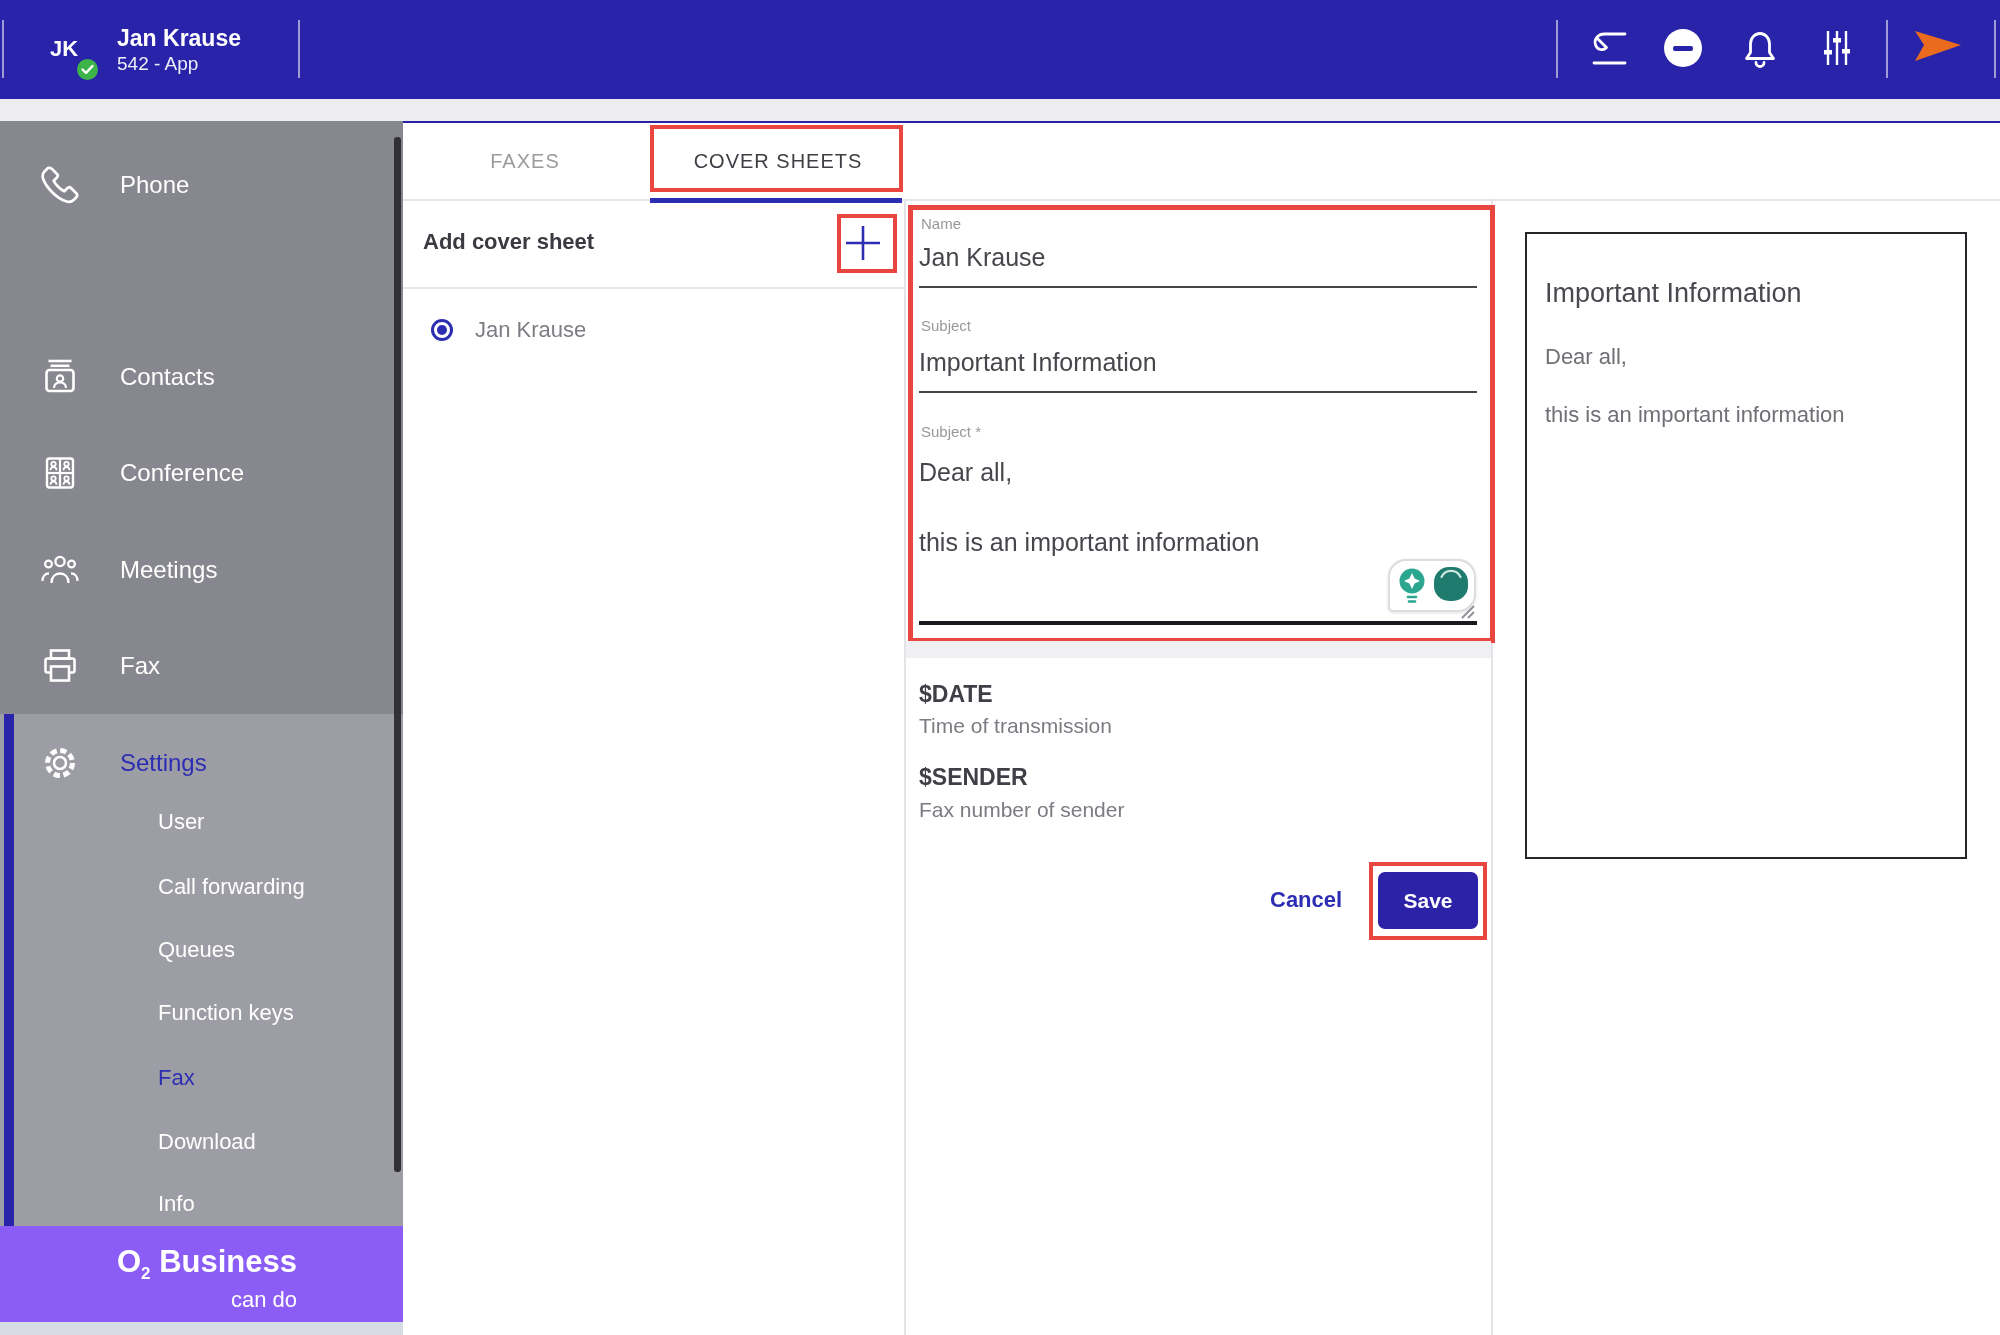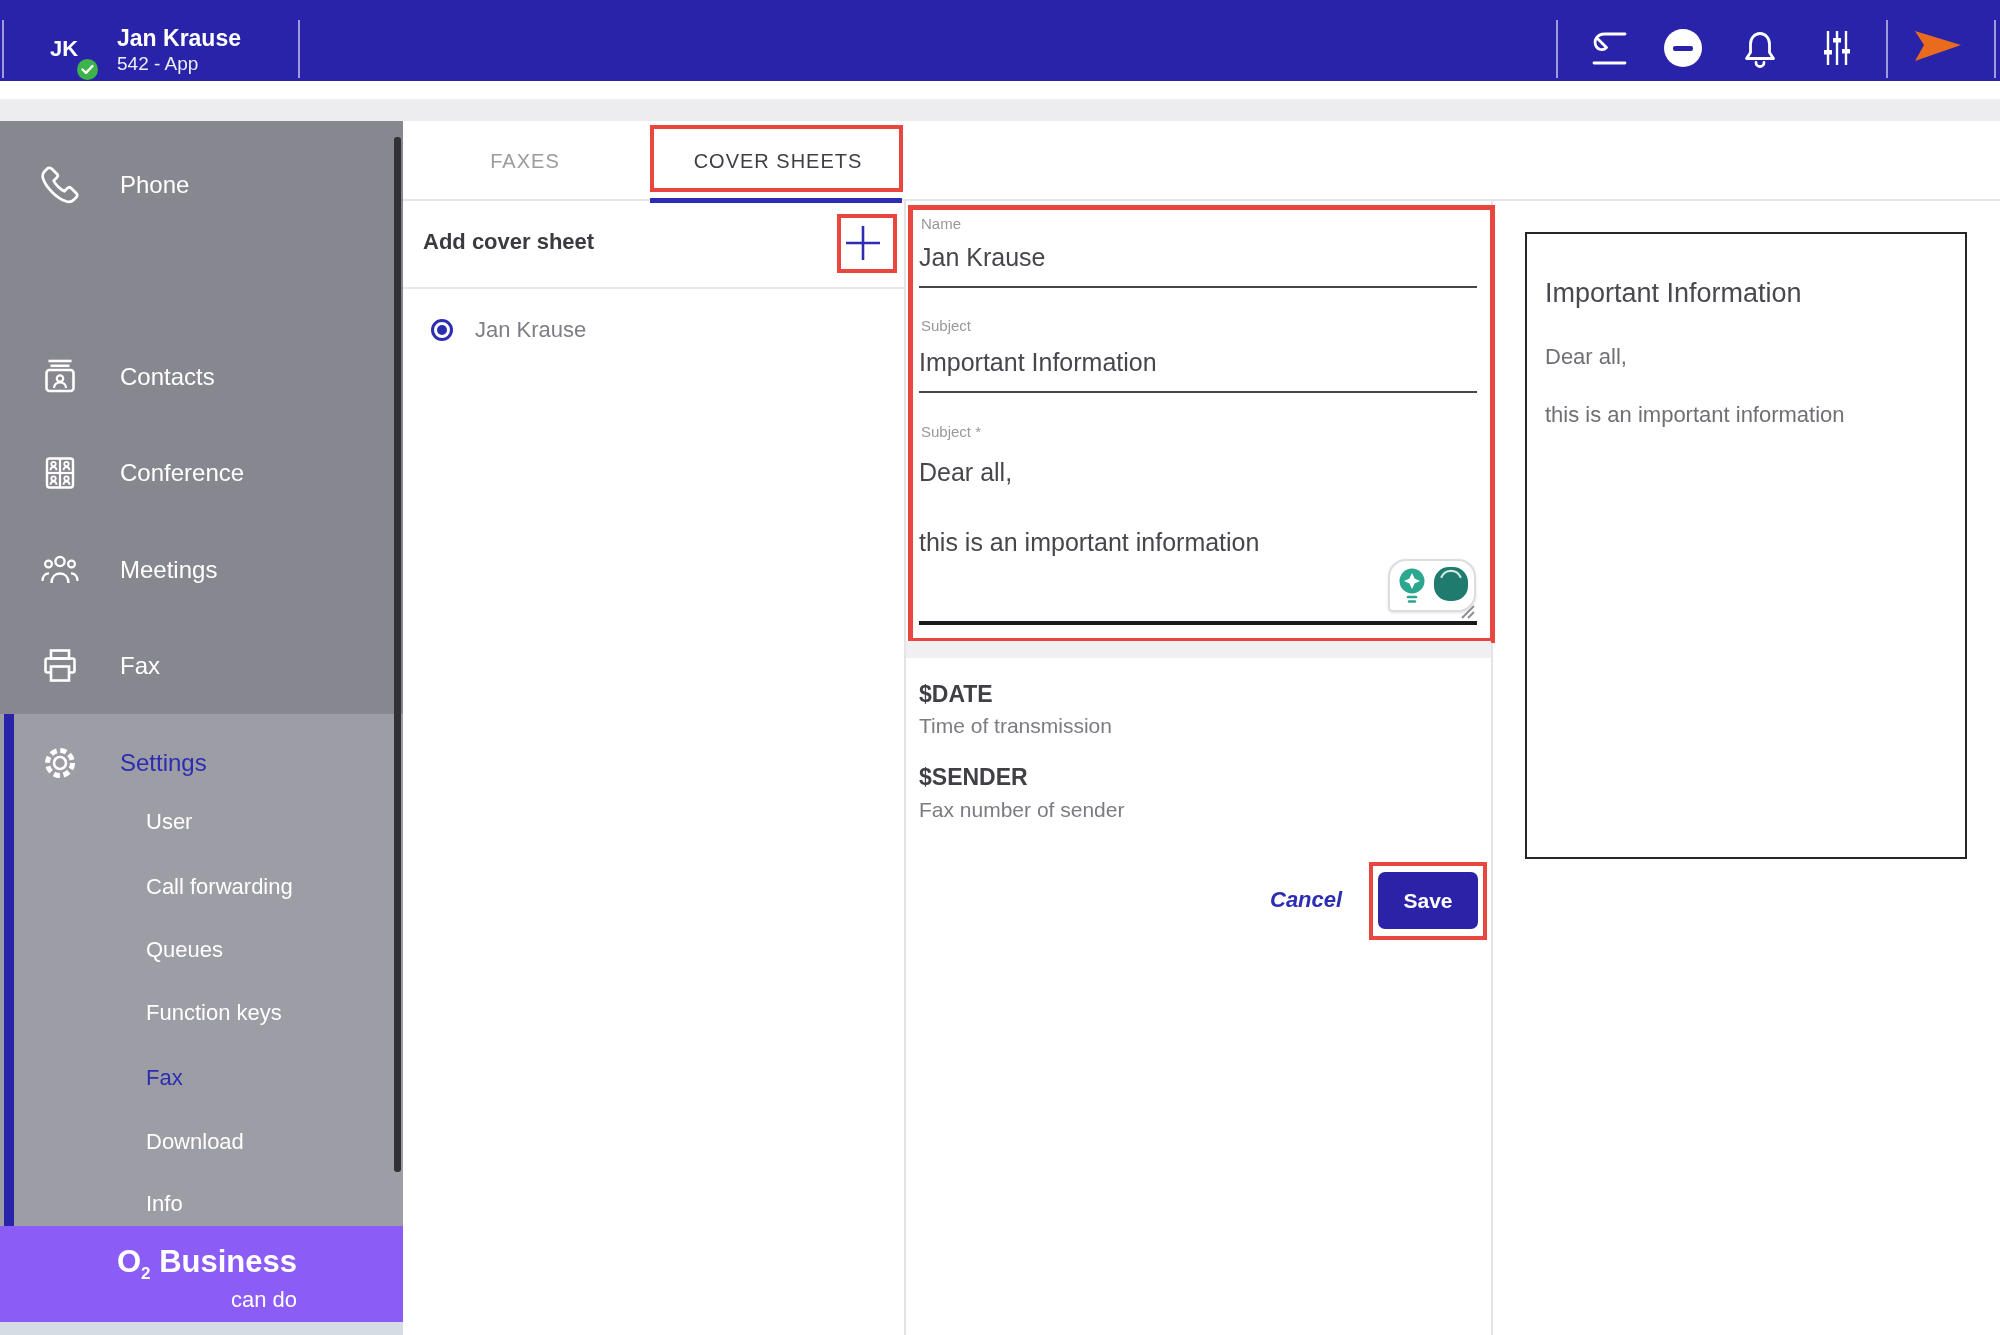--- a/index.html
+++ b/index.html
@@ -1,33 +1,33 @@
 <!DOCTYPE html>
 <html><head>
 <meta charset="utf-8">
 <style>
   html,body{margin:0;padding:0;background:#ffffff;}
   body{font-family:"Liberation Sans", sans-serif;}
   #screen{position:relative;width:2000px;height:1335px;overflow:hidden;background:#ffffff;}
   .abs{position:absolute;}
   .flexc{display:flex;align-items:center;}
   
-  .topbar{left:0;top:0;width:2000px;height:81px;background:#2823a8;}
+  .topbar{left:0;top:0;width:2000px;height:123px;background:#2823a8;}
   .tb-divider{width:2px;background:rgba(255,255,255,.55);}
   .tb-name{color:#ffffff;font-size:23px;font-weight:bold;}
   .tb-sub{color:#eceef8;font-size:19px;}
   .tb-icon{color:#ffffff;cursor:pointer;}
   
   .sidebar{left:0;top:121px;width:403px;height:1201px;background:#87878f;}
   .side-item{left:0;width:403px;height:96px;display:flex;align-items:center;cursor:pointer;}
   .side-ic{position:absolute;left:38px;width:44px;height:44px;}
   .side-label{position:absolute;left:120px;color:#ffffff;font-size:24px;}
   .settings-bg{left:0;top:714px;width:403px;height:512px;background:#9d9da5;}
   .blue-rail{left:4px;top:714px;width:10px;height:512px;background:#2823a8;}
-  .sub-item{left:0;width:450px;height:44px;display:flex;align-items:center;cursor:pointer;}
+  .sub-item{left:12px;width:450px;height:44px;display:flex;align-items:center;cursor:pointer;}
   .sub-label{position:absolute;left:146px;color:#ffffff;font-size:22px;}
   .accent-text{color:#2d2db3 !important;}
   .side-footer{left:0;top:1226px;width:403px;height:96px;background:#8b5cf6;}
   .bottom-strip{left:0;top:1322px;width:403px;height:13px;background:#d6dce3;}
   .scrollbar{left:394px;top:137px;width:7px;height:1035px;background:#303036;border-radius:3px;}
   
   .vline{background:#e4e4e8;width:2px;}
   .hline{background:#e6e6ea;height:2px;}
   .tab{font-size:20px;letter-spacing:1px;text-align:center;cursor:pointer;}
   .red-box{border:4px solid #e8463e;pointer-events:none;}
@@ -287,21 +287,21 @@
 
   <div class="abs red-box" style="left:908px;top:205px;width:577px;height:428px;border-width:5px;"></div>
 
   <div class="abs" style="left:906px;top:641px;width:585px;height:17px;background:#f0f0f3;"></div>
 
   <div class="abs token" style="left:919px;top:681px;">$DATE</div>
   <div class="abs token-desc" style="left:919px;top:714px;">Time of transmission</div>
   <div class="abs token" style="left:919px;top:764px;">$SENDER</div>
   <div class="abs token-desc" style="left:919px;top:798px;">Fax number of sender</div>
 
-  <div class="abs cancel-link" style="left:1270px;top:887px;font-style:italic;">Cancel</div>
+  <div class="abs cancel-link" style="left:1270px;top:887px;">Cancel</div>
   <button class="abs save-btn" style="left:1378px;top:872px;width:100px;height:57px;">Save</button>
   <div class="abs red-box" style="left:1369px;top:862px;width:110px;height:70px;"></div>
 
   <div class="abs preview-box" style="left:1525px;top:232px;width:438px;height:623px;">
     <div style="position:absolute;left:18px;top:44px;font-size:27px;font-weight:500;color:#48484e;">Important Information</div>
     <div class="prewrap" style="position:absolute;left:18px;top:108px;font-size:22px;line-height:29px;color:#6f6f75;"> Dear all,
 
 this is an important information</div>
   </div>
 

